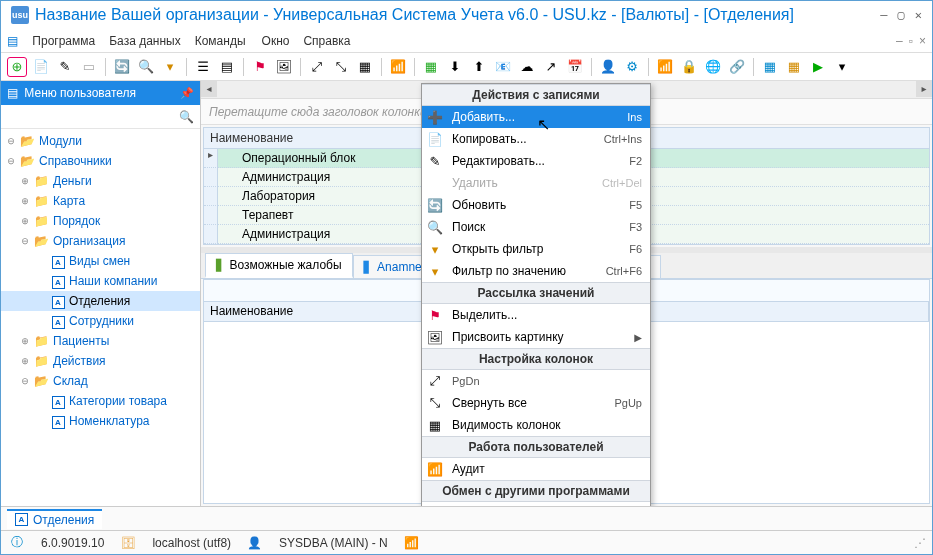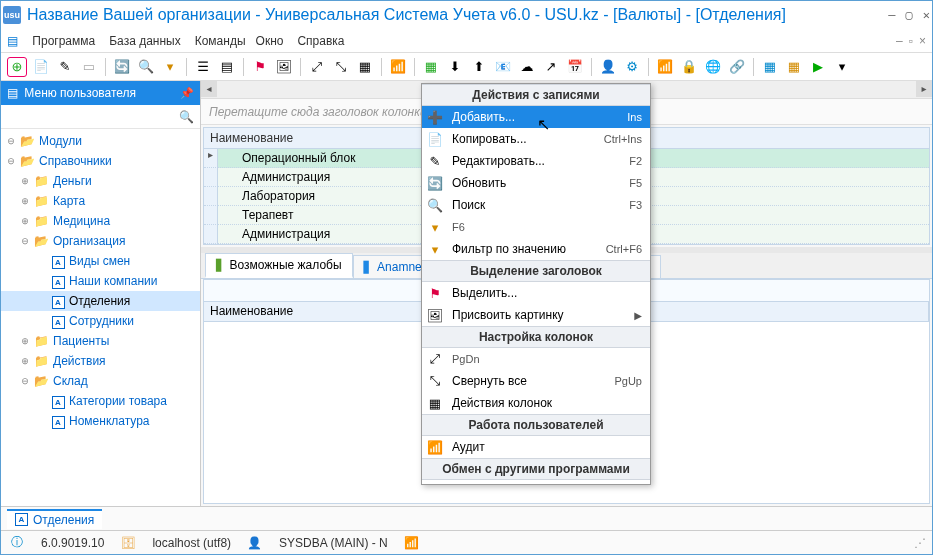--- a/index.html
+++ b/index.html
@@ -1,18 +1,18 @@
 <!DOCTYPE html>
 <html><head>
 <meta charset="utf-8">
 <style>
 * { box-sizing: border-box; margin: 0; padding: 0; font-family: "Segoe UI", Tahoma, sans-serif; font-size: 12px; }
 body { background: #fff; width: 933px; height: 555px; overflow: hidden; border: 1px solid #5a9fd4; display: flex; flex-direction: column; }
 
-.titlebar { height: 28px; display: flex; align-items: center; padding: 0 2px; color: #0078d7; gap: 6px; }
+.titlebar { height: 28px; display: flex; align-items: center; padding: 0 10px; color: #0078d7; gap: 6px; }
 .titlebar .logo { width: 18px; height: 18px; background: #4a90d9; border-radius: 2px; color: #fff; font-size: 9px; font-weight: bold; display: flex; align-items: center; justify-content: center; }
 .titlebar .title { flex: 1; font-size: 16px; }
 .win-controls { display: flex; gap: 10px; color: #666; }
 .win-controls span { cursor: pointer; font-family: monospace; }
 
 .menubar { height: 24px; display: flex; align-items: center; padding: 0 6px; gap: 14px; color: #333; border-bottom: 1px solid #ddd; }
 .menubar .mitem { cursor: pointer; }
 .menubar .spacer { flex: 1; }
 .menubar .mdi-controls { display: flex; gap: 6px; color: #888; font-family: monospace; }
 
@@ -94,21 +94,21 @@
   <div class="title">Название Вашей организации - Универсальная Система Учета v6.0 - USU.kz - [Валюты] - [Отделения]</div>
   <div class="win-controls">
     <span>—</span>
     <span>▢</span>
     <span>✕</span>
   </div>
 </div>
 
 <div class="menubar">
   <span class="mitem" style="color:#0078d7;">▤</span>
-  <span id="menu-items"><span class="mitem" style="margin-right: 14px;">Программа</span><span class="mitem" style="margin-right: 14px;">База данных</span><span class="mitem" style="margin-right: 10px;">Команды</span><span class="mitem" style="margin-right: 14px;">Окно</span><span class="mitem" style="margin-right: 14px;">Справка</span></span>
+  <span id="menu-items"><span class="mitem" style="margin-right: 14px;">Программа</span><span class="mitem" style="margin-right: 14px;">База данных</span><span class="mitem" style="margin-right: 16px;">Команды</span><span class="mitem" style="margin-right: 14px;">Окно</span><span class="mitem" style="margin-right: 14px;">Справка</span></span>
   <span class="spacer"></span>
   <span class="mdi-controls">
     <span>–</span>
     <span>▫</span>
     <span>×</span>
   </span>
 </div>
 
 <div class="toolbar">
   <span class="tbtn hl" style="color:#2a2;">⊕</span>
@@ -180,21 +180,21 @@
           <span class="lbl">Деньги</span>
         </div>
         <div class="tnode ind1">
           <span class="exp">⊕</span>
           <span class="ico folder">📁</span>
           <span class="lbl">Карта</span>
         </div>
         <div class="tnode ind1">
           <span class="exp">⊕</span>
           <span class="ico folder">📁</span>
-          <span class="lbl">Медицина</span>
+          <span class="lbl">Порядок</span>
         </div>
         <div class="tnode ind1">
           <span class="exp">⊖</span>
           <span class="ico folder-open">📂</span>
           <span class="lbl">Организация</span>
         </div>
         <div class="tnode ind2">
           <span class="exp"></span>
           <span class="ico"><span class="doc-ico">A</span></span>
           <span class="lbl">Виды смен</span>
@@ -318,40 +318,46 @@
         <div class="ctx-item">
           <span class="ci">📄</span>
           <span class="cl">Копировать...</span>
           <span class="cs">Ctrl+Ins</span>
         </div>
         <div class="ctx-item">
           <span class="ci">✎</span>
           <span class="cl">Редактировать...</span>
           <span class="cs">F2</span>
         </div>
+        <div class="ctx-item dis">
+          <span class="ci"></span>
+          <span class="cl">Удалить</span>
+          <span class="cs">Ctrl+Del</span>
+        </div>
         <div class="ctx-item">
           <span class="ci">🔄</span>
           <span class="cl">Обновить</span>
           <span class="cs">F5</span>
         </div>
         <div class="ctx-item">
           <span class="ci">🔍</span>
           <span class="cl">Поиск</span>
           <span class="cs">F3</span>
         </div>
         <div class="ctx-item">
           <span class="ci" style="color: rgb(210, 139, 0);">▾</span>
+          <span class="cl">Открыть фильтр</span>
           <span class="cs">F6</span>
         </div>
         <div class="ctx-item">
           <span class="ci" style="color: rgb(210, 139, 0);">▾</span>
           <span class="cl">Фильтр по значению</span>
           <span class="cs">Ctrl+F6</span>
         </div>
-        <div class="ctx-sect">Выделение заголовок</div>
+        <div class="ctx-sect">Рассылка значений</div>
         <div class="ctx-item">
           <span class="ci" style="color: rgb(221, 0, 68);">⚑</span>
           <span class="cl">Выделить...</span>
           <span class="cs"></span>
         </div>
         <div class="ctx-item">
           <span class="ci">🖼</span>
           <span class="cl">Присвоить картинку</span>
           <span class="cs"></span>
           <span class="arrow">▶</span>
@@ -361,21 +367,21 @@
           <span class="ci">⤢</span>
           <span class="cs">PgDn</span>
         </div>
         <div class="ctx-item">
           <span class="ci">⤡</span>
           <span class="cl">Свернуть все</span>
           <span class="cs">PgUp</span>
         </div>
         <div class="ctx-item">
           <span class="ci">▦</span>
-          <span class="cl">Действия колонок</span>
+          <span class="cl">Видимость колонок</span>
           <span class="cs"></span>
         </div>
         <div class="ctx-sect">Работа пользователей</div>
         <div class="ctx-item">
           <span class="ci" style="color: rgb(230, 126, 34);">📶</span>
           <span class="cl">Аудит</span>
           <span class="cs"></span>
         </div>
         <div class="ctx-sect">Обмен с другими программами</div>
       </div>

